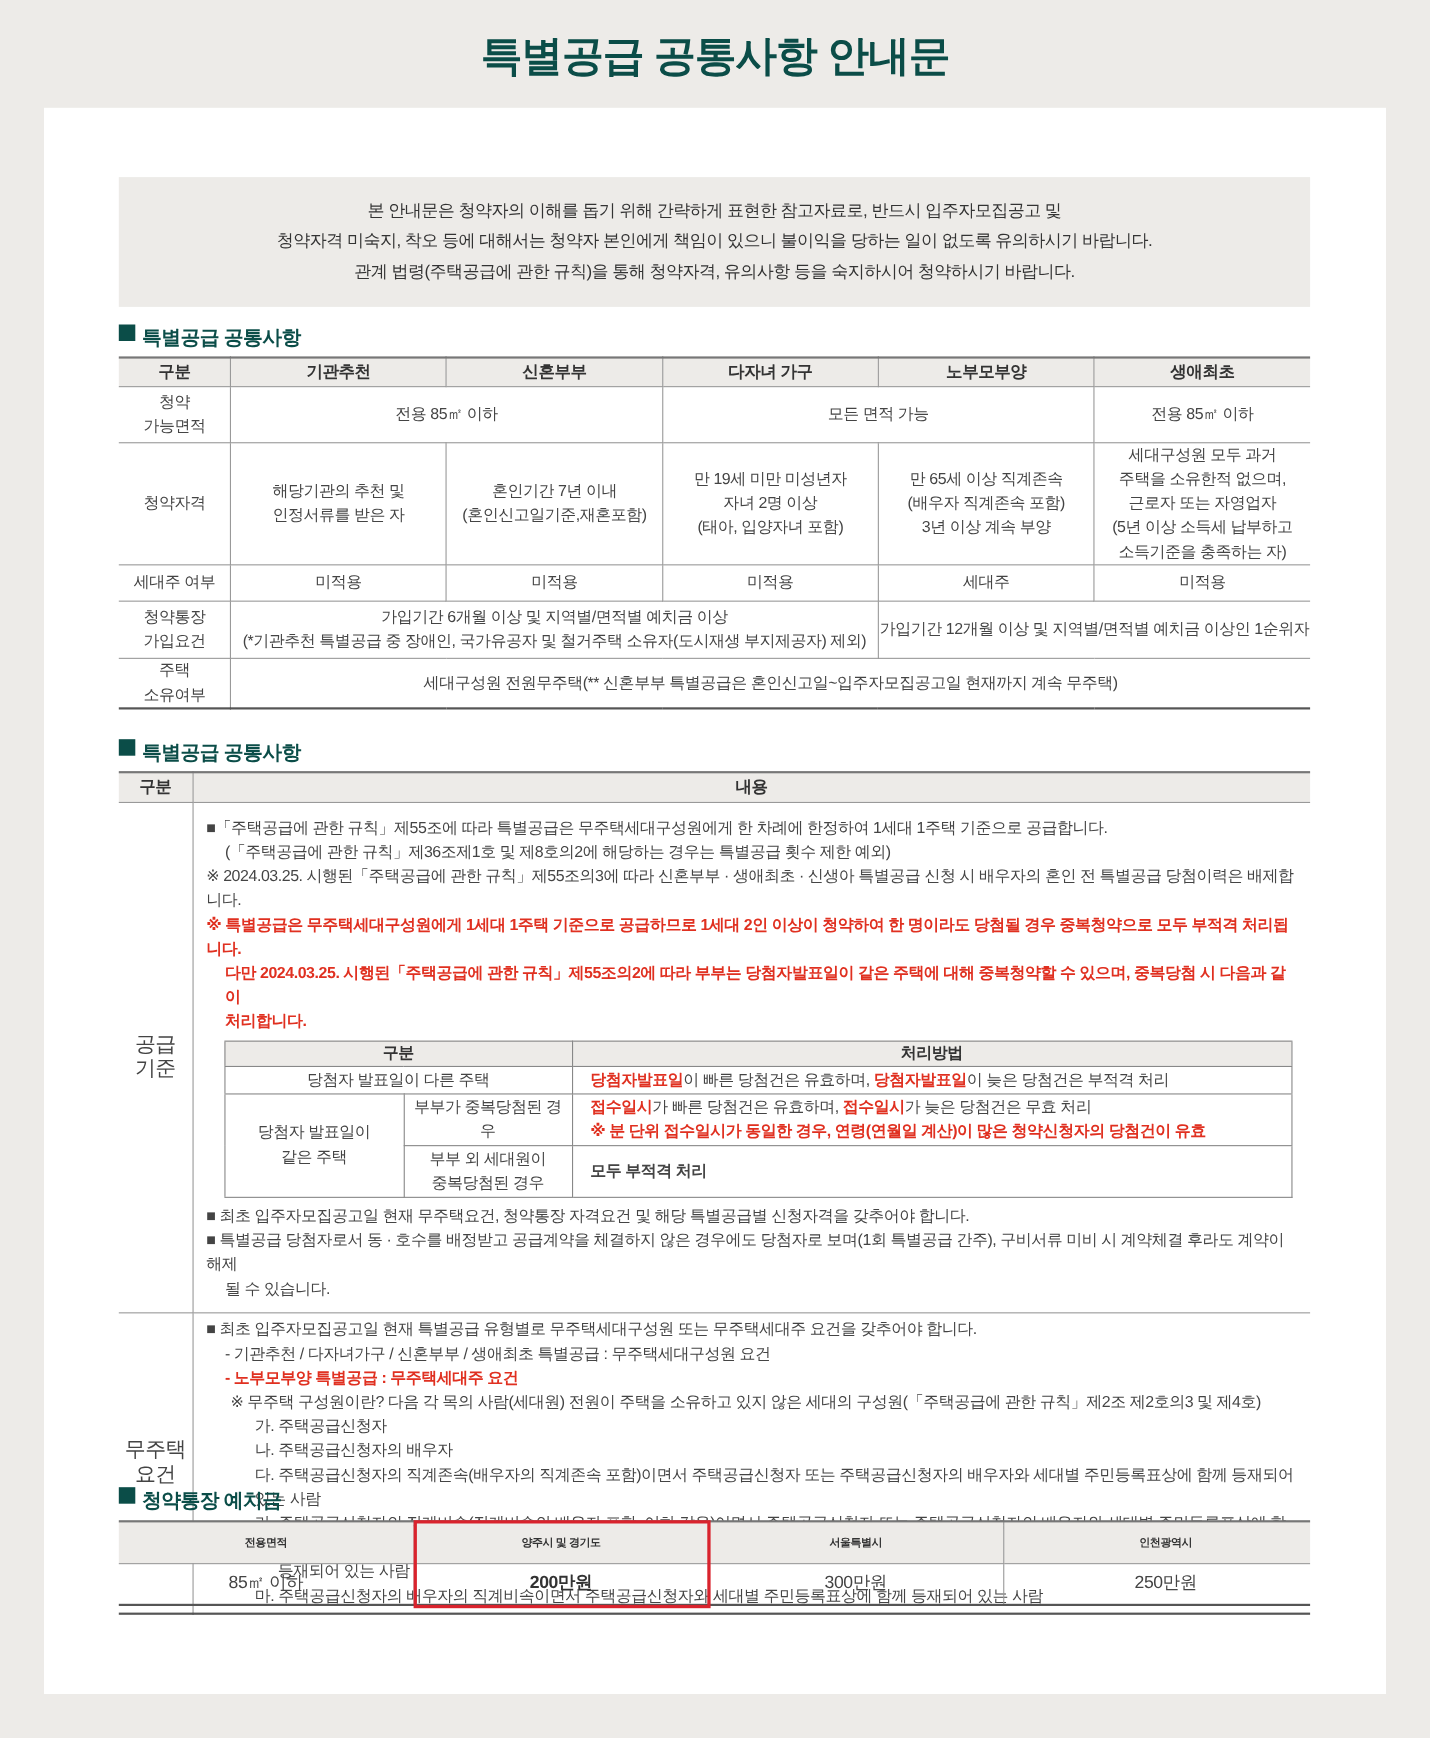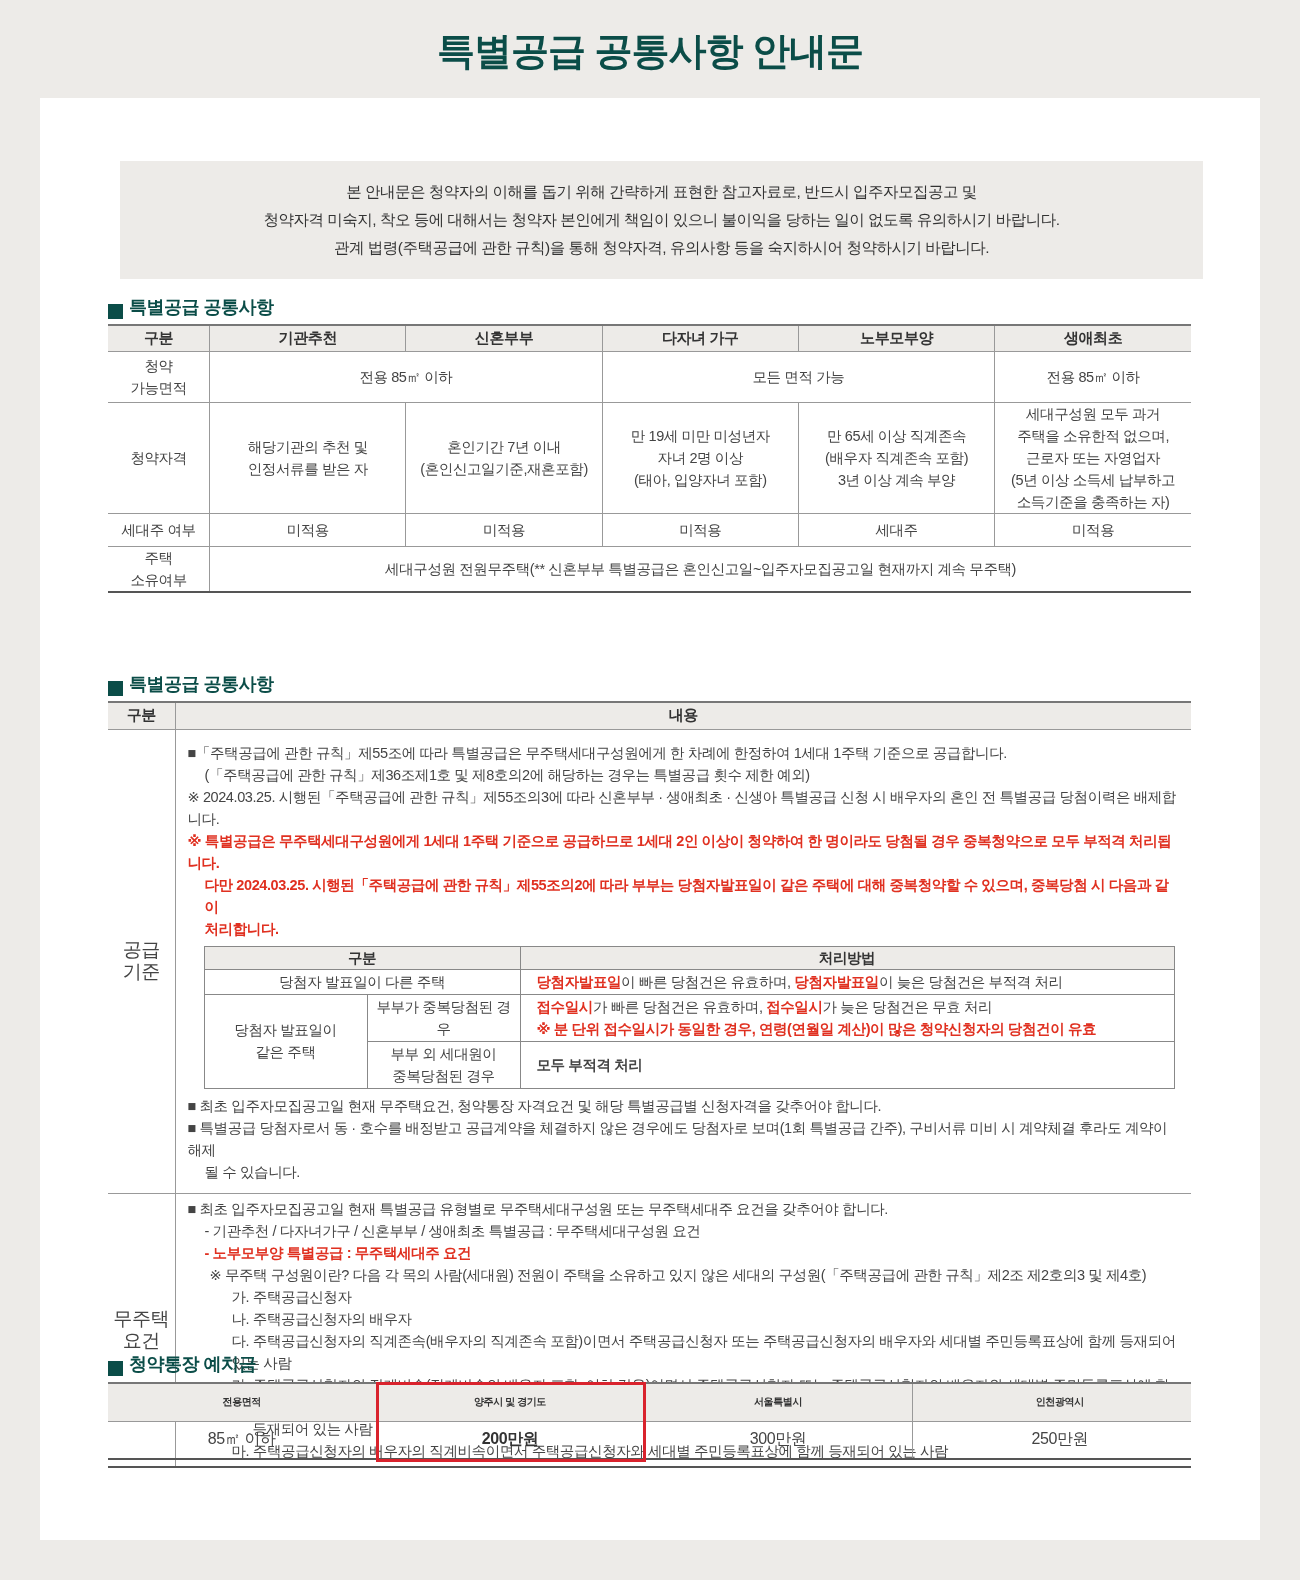--- a/index.html
+++ b/index.html
@@ -1,21 +1,21 @@
 <!DOCTYPE html>
 <html><head>
 <meta charset="utf-8">
 <style>
   * { box-sizing: border-box; margin: 0; padding: 0; }
   html, body { width: 1300px; height: 1580px; background: #edebe8; }
   body { font-family: "Liberation Sans", "DejaVu Sans", sans-serif; color: #333; position: relative; }
   .title { position: absolute; top: 26px; left: 0; width: 1300px; text-align: center; font-size: 38px; font-weight: bold; color: #0b4d48; letter-spacing: -1px; }
   .card { position: absolute; top: 98px; left: 40px; width: 1220px; height: 1442px; background: #fff; }
-  .intro { position: absolute; top: 63px; left: 80px; width: 1083px; height: 118px; background: #edebe8; text-align: center; font-size: 15.5px; line-height: 28px; color: #333; padding-top: 17px; letter-spacing: -0.5px; }
-  .sec-title { position: absolute; left: 68px; font-size: 18px; font-weight: bold; color: #0b4d48; letter-spacing: -0.5px; display: flex; align-items: flex-end; }
+  .intro { position: absolute; top: 63px; left: 68px; width: 1083px; height: 118px; background: #edebe8; text-align: center; font-size: 15.5px; line-height: 28px; color: #333; padding-top: 17px; letter-spacing: -0.5px; }
+  .sec-title { position: absolute; left: 68px; font-size: 18px; font-weight: bold; color: #0b4d48; letter-spacing: -0.5px; display: flex; align-items: flex-start; }
   .sec-title .sq { display: inline-block; width: 15px; height: 15px; background: #0b4d48; margin-right: 6px; }
   table { border-collapse: collapse; font-size: 14.5px; letter-spacing: -0.4px; }
   .t1 { position: absolute; top: 226px; left: 68px; width: 1083px; border-top: 2px solid #777; border-bottom: 2px solid #555; }
   .t1 th { background: #edebe8; font-weight: bold; height: 26px; border: 1px solid #999; border-top: none; color: #333; font-size: 15px; }
   .t1 td { border: 1px solid #999; text-align: center; vertical-align: middle; line-height: 22px; color: #444; }
   .t1 tr > :first-child { border-left: none; }
   .t1 tr > :last-child { border-right: none; }
   .t1 tr:last-child td { border-bottom: none; }
   .t2 { position: absolute; top: 603px; left: 68px; width: 1083px; border-top: 2px solid #777; border-bottom: 2px solid #555; }
   .t2 th { background: #edebe8; font-weight: bold; height: 27px; border: 1px solid #999; border-top: none; font-size: 15px; color: #333; }
@@ -116,20 +116,31 @@
           </td>
     </tr>
     <tr style="height:33px">
       <td>세대주 여부</td>
       <td>미적용</td>
       <td>미적용</td>
       <td>미적용</td>
       <td>세대주</td>
       <td>미적용</td>
     </tr>
+    <tr style="height:52px">
+      <td>
+            <div>청약통장</div>
+            <div>가입요건</div>
+          </td>
+      <td colspan="3">
+            <div>가입기간 6개월 이상 및 지역별/면적별 예치금 이상</div>
+            <div>(*기관추천 특별공급 중 장애인, 국가유공자 및 철거주택 소유자(도시재생 부지제공자) 제외)</div>
+          </td>
+      <td colspan="2">가입기간 12개월 이상 및 지역별/면적별 예치금 이상인 1순위자</td>
+    </tr>
     <tr style="height:38px">
       <td>
             <div>주택</div>
             <div>소유여부</div>
           </td>
       <td colspan="5">세대구성원 전원무주택(** 신혼부부 특별공급은 혼인신고일~입주자모집공고일 현재까지 계속 무주택)</td>
     </tr>
   </tbody>
     </table>
 

